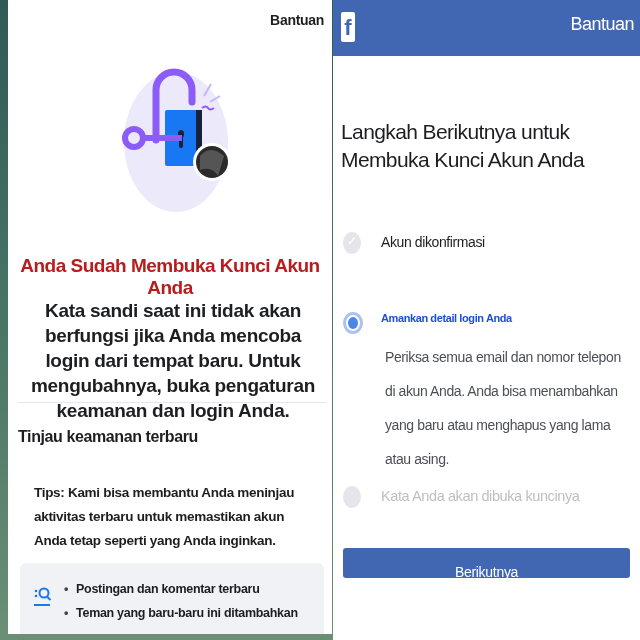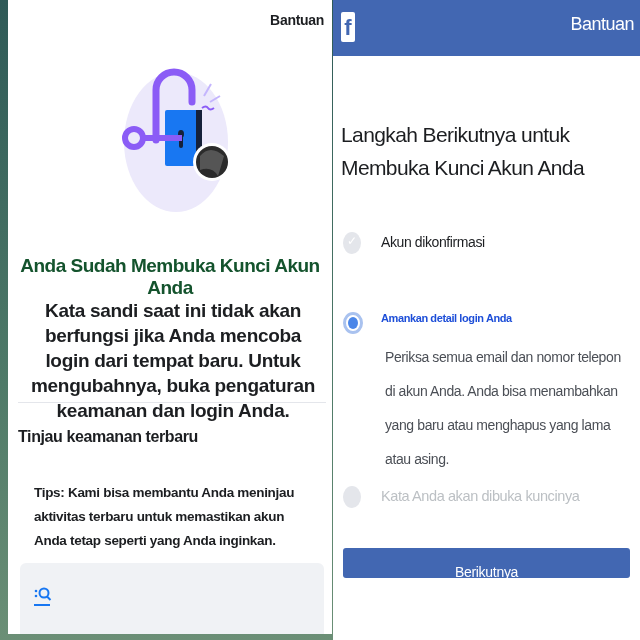--- a/index.html
+++ b/index.html
@@ -13,21 +13,21 @@
     position:absolute; left:8px; top:0; width:324px; height:634px;
     background:#ffffff; overflow:hidden;
   }
   .left .help {
     position:absolute; right:8px; top:12px; font-size:14px; font-weight:bold;
     color:#1c1e21; letter-spacing:-0.3px;
   }
   .illus { position:absolute; left:110px; top:52px; width:120px; height:160px; }
   .left h1 {
     position:absolute; left:0; right:0; top:255px; margin:0;
-    text-align:center; font-size:19px; font-weight:bold; color:#14532d; letter-spacing:-0.5px;
+    text-align:center; font-size:19px; font-weight:bold; color:#b91c1c; letter-spacing:-0.5px;
   }
   .left .desc {
     position:absolute; left:14px; right:8px; top:298px; margin:0;
     text-align:center; font-size:19px; line-height:25px; color:#1c1e21; font-weight:bold; letter-spacing:-0.3px;
   }
   .left .divider { position:absolute; left:10px; right:6px; top:402px; height:1px; background:#e4e6eb; }
   .left h2 {
     position:absolute; left:10px; top:428px; margin:0; font-size:16px; font-weight:bold; color:#1c1e21; letter-spacing:-0.4px;
   }
   .left .tips {
@@ -57,21 +57,21 @@
   }
   .fb-logo span {
     position:absolute; left:0; right:0; top:3px; text-align:center; color:#4267b2; font-weight:bold; font-size:22px;
     font-family:"Liberation Sans", sans-serif;
   }
   .topbar .help {
     position:absolute; right:6px; top:14px; color:#ffffff; font-size:18px; letter-spacing:-0.5px;
   }
   .right h1 {
     position:absolute; left:8px; right:10px; top:118px; margin:0;
-    font-size:21px; font-weight:normal; line-height:33px; color:#1c1e21; letter-spacing:-0.6px;
+    font-size:21px; font-weight:normal; line-height:28px; color:#1c1e21; letter-spacing:-0.6px;
   }
   .step { position:absolute; left:10px; right:10px; }
   .step .circle {
     position:absolute; left:0; width:18px; height:22px; border-radius:50%;
   }
   .step .label { position:absolute; left:38px; font-size:15px; letter-spacing:-0.4px; }
   .step1 { top:230px; }
   .step1 .circle { top:2px; background:#e4e6eb; }
   .step1 .circle::after {
     content:"✓"; position:absolute; left:0; right:0; top:2px; text-align:center; color:#ffffff; font-size:12px;
@@ -126,20 +126,24 @@
   <p class="tips">Tips: Kami bisa membantu Anda meninjau aktivitas terbaru untuk memastikan akun Anda tetap seperti yang Anda inginkan.</p>
 
   <div class="activity-box">
     <svg class="activity-icon" viewBox="0 0 18 22">
       <circle cx="2" cy="6" r="1.3" fill="#1877f2"></circle>
       <circle cx="2" cy="11" r="1.3" fill="#1877f2"></circle>
       <circle cx="10" cy="8" r="4.5" fill="none" stroke="#1877f2" stroke-width="2"></circle>
       <line x1="13" y1="11.5" x2="16.5" y2="15" stroke="#1877f2" stroke-width="2"></line>
       <line x1="0" y1="20" x2="16" y2="20" stroke="#1877f2" stroke-width="2"></line>
     </svg>
+    <ul class="activity-list">
+      <li>Postingan dan komentar terbaru</li>
+      <li>Teman yang baru-baru ini ditambahkan</li>
+    </ul>
   </div>
 </div>
 
 <div class="right">
   <div class="topbar">
     <div class="fb-logo">
       <span>f</span>
     </div>
     <div class="help">Bantuan</div>
   </div>

